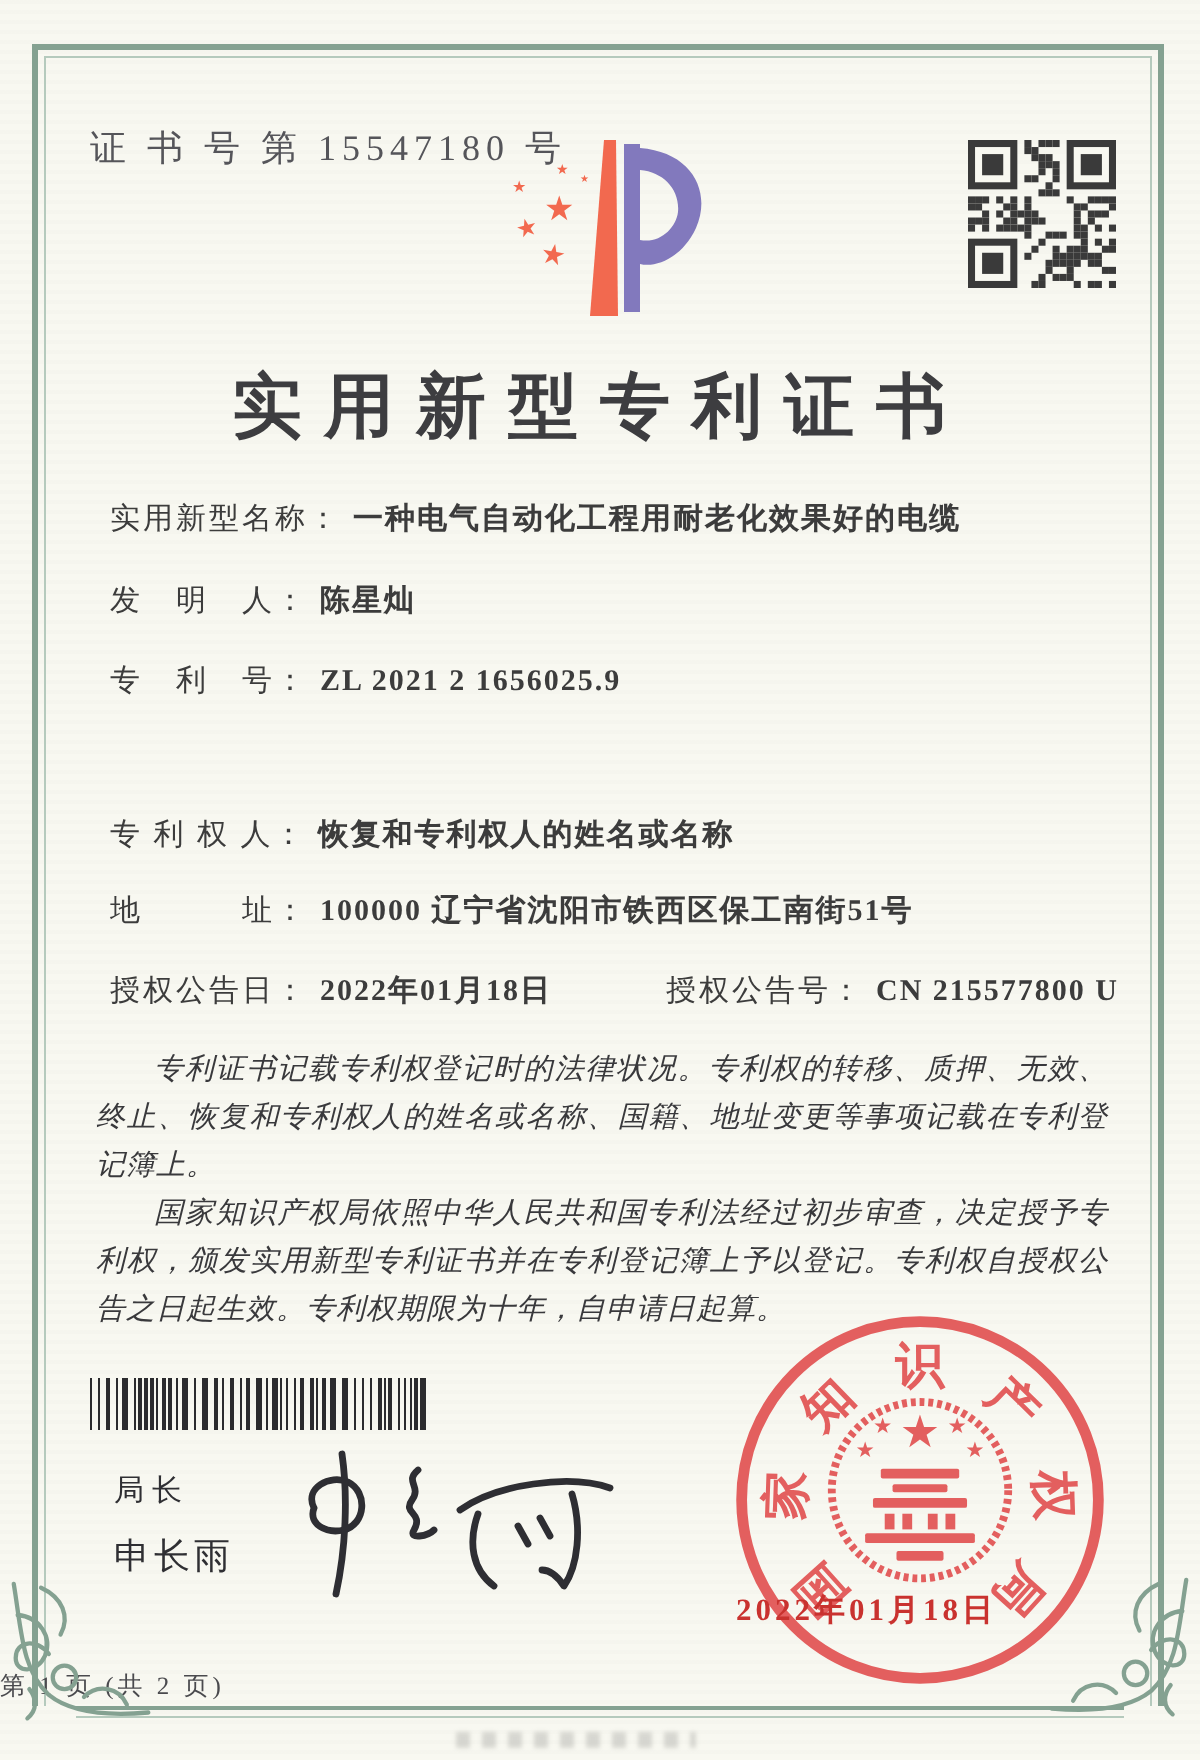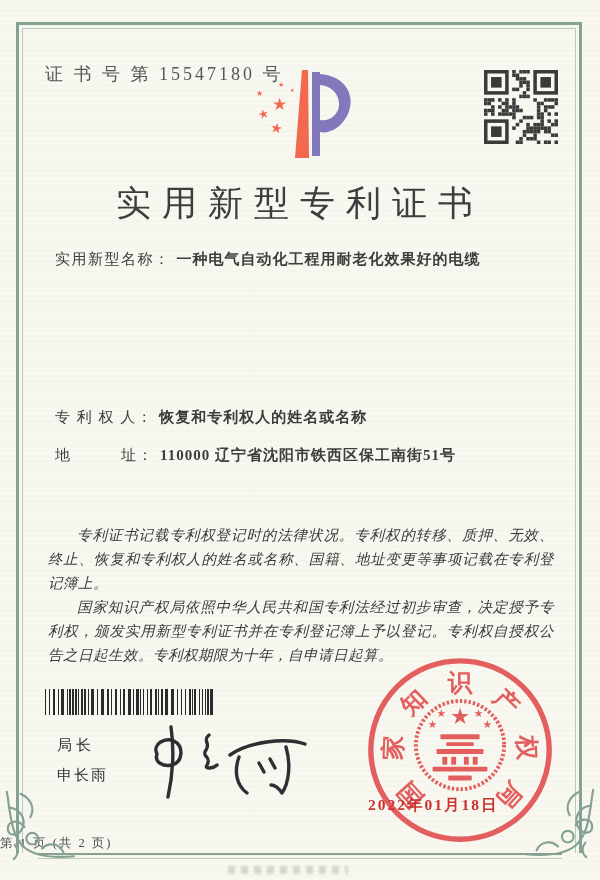--- a/index.html
+++ b/index.html
@@ -36,35 +36,35 @@
     border-right:1px solid var(--border-green-light);
     box-sizing:border-box;pointer-events:none;
   }
   .cert-no{
     position:absolute;left:45px;top:62px;font-size:18px;letter-spacing:3px;color:#55555a;
   }
   .qr{position:absolute;left:484px;top:70px;width:74px;height:74px;}
   .logo{position:absolute;left:248px;top:64px;width:112px;height:102px;}
   .title{
     position:absolute;left:0;top:180px;width:100%;text-align:center;
-    font-size:35px;font-weight:normal;letter-spacing:11px;color:#3d3d40;
+    font-size:35px;font-weight:bold;letter-spacing:11px;color:#3d3d40;
   }
   .field{position:absolute;left:55px;width:505px;font-size:15px;white-space:nowrap;}
   .flabel{letter-spacing:1.5px;}
   .fvalue{letter-spacing:1px;margin-left:6px;font-weight:bold;}
   .grant-col2{position:absolute;left:278px;top:0;}
   .paras{
     position:absolute;left:48px;top:523px;width:506px;
     font-size:14.5px;line-height:1.66;letter-spacing:0.5px;
     font-style:italic;color:#39393c;text-align:justify;
   }
   .paras p{margin:0;text-indent:2em;}
   .barcode{position:absolute;left:45px;top:689px;width:168px;height:26px;}
   .signer-title{position:absolute;left:57px;top:736px;font-size:15px;letter-spacing:4px;color:#2f2f33;}
-  .signer-name{position:absolute;left:57px;top:766px;font-size:15px;letter-spacing:2px;color:#2f2f33;}
+  .signer-name{position:absolute;left:57px;top:766px;font-size:18px;letter-spacing:2px;color:#2f2f33;}
   .signature{position:absolute;left:135px;top:714px;width:185px;height:95px;}
   .seal{position:absolute;left:362px;top:652px;width:196px;height:196px;opacity:.88;}
   .seal-date{
     position:absolute;left:368px;top:795px;font-size:15.5px;color:var(--date-red);
     letter-spacing:2px;font-weight:bold;
   }
   .footer-page{
     position:absolute;left:0;top:835px;width:100%;text-align:left;
     font-size:12.5px;letter-spacing:2px;color:#4a4a4e;
   }
@@ -234,25 +234,35 @@
     <span class="star" style="left:8px;top:26px;font-size:8px;">★</span>
     <span class="star" style="left:30px;top:18px;font-size:7px;">★</span>
     <span class="star" style="left:42px;top:24px;font-size:5px;">★</span>
   </div>
 
   <div class="title">实用新型专利证书</div>
 
   <div class="field" style="top:250px;">
     <span class="flabel">实用新型名称：</span><span class="fvalue">一种电气自动化工程用耐老化效果好的电缆</span>
   </div>
+  <div class="field" style="top:291px;">
+    <span class="flabel">发　明　人：</span><span class="fvalue">陈星灿</span>
+  </div>
+  <div class="field" style="top:331px;">
+    <span class="flabel">专　利　号：</span><span class="fvalue">ZL 2021 2 1656025.9</span>
+  </div>
   <div class="field" style="top:408px;">
     <span class="flabel">专 利 权 人：</span><span class="fvalue">恢复和专利权人的姓名或名称</span>
   </div>
   <div class="field" style="top:446px;">
-    <span class="flabel">地　　　址：</span><span class="fvalue">110000 辽宁省沈阳市铁西区保工南街51号</span>
+    <span class="flabel">地　　　址：</span><span class="fvalue">100000 辽宁省沈阳市铁西区保工南街51号</span>
+  </div>
+  <div class="field" style="top:486px;">
+    <span><span class="flabel">授权公告日：</span><span class="fvalue">2022年01月18日</span></span>
+    <span class="grant-col2"><span class="flabel">授权公告号：</span><span class="fvalue">CN 215577800 U</span></span>
   </div>
 
   <div class="paras">
     <p>专利证书记载专利权登记时的法律状况。专利权的转移、质押、无效、终止、恢复和专利权人的姓名或名称、国籍、地址变更等事项记载在专利登记簿上。</p>
     <p>国家知识产权局依照中华人民共和国专利法经过初步审查，决定授予专利权，颁发实用新型专利证书并在专利登记簿上予以登记。专利权自授权公告之日起生效。专利权期限为十年，自申请日起算。</p>
   </div>
 
   <svg class="barcode" id="barcode" viewBox="0 0 168 26">
       <rect x="0" y="0" width="1" height="26" fill="#2b2b2e"></rect>
       <rect x="4" y="0" width="1" height="26" fill="#2b2b2e"></rect>

